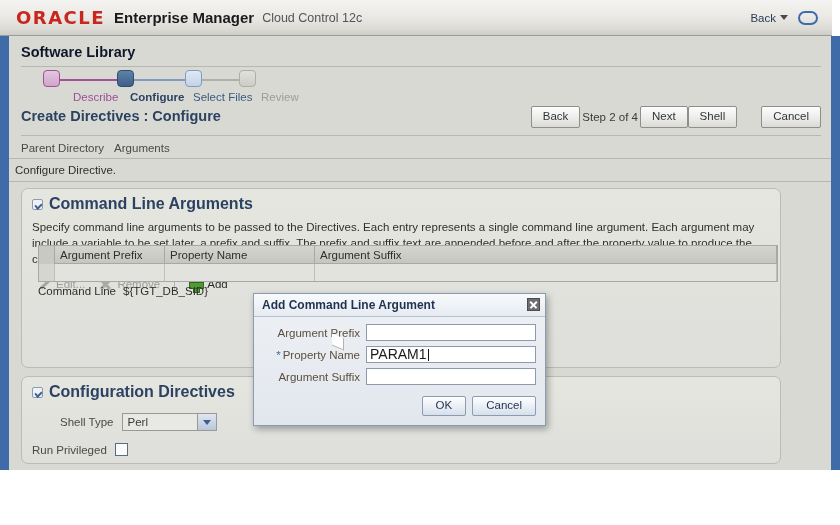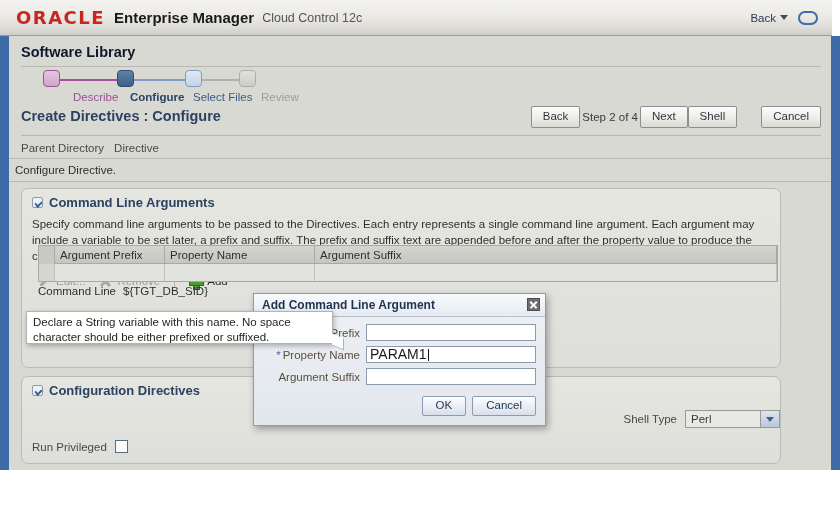--- a/index.html
+++ b/index.html
@@ -119,21 +119,21 @@
 
   
   .panel {
     position: absolute;
     background: linear-gradient(to bottom, #e6e6e1 0%, #dededa 100%);
     border: 1px solid #bcbcb6; border-radius: 7px;
   }
   .panel-hdr {
     display: flex; align-items: center; gap: 6px;
     padding: 6px 0 0 10px;
-    font-size: 13px; font-weight: bold; color: #2b4261;
+    font-size: 16px; font-weight: bold; color: #2b4261;
   }
   .disclose {
     width: 11px; height: 11px; border: 1px solid #8c9bb0; border-radius: 2px;
     background: #eef1f5; position: relative;
   }
   .disclose::after {
     content: ""; position: absolute; left: 2px; top: 3px;
     width: 5px; height: 3px; border-left: 2px solid #41628e; border-bottom: 2px solid #41628e;
     transform: rotate(-45deg) skewX(-5deg);
   }
@@ -308,21 +308,21 @@
         <span class="steptext">Step 2 of 4</span>
         <button class="btn">Next</button>
         <button class="btn">Shell</button>
         <button class="btn" style="margin-left:24px;">Cancel</button>
       </div>
     </div>
     <div class="subhead-rule"></div>
 
     <div class="crumbs">
       <span>Parent Directory</span>
-      <span>Directive</span>
+      <span>Arguments</span>
     </div>
     <div class="crumbs-rule"></div>
 
     <div class="instr">Configure Directive.</div>
     <div class="instr-rule"></div>
 
     <div class="panel" style="left:12px;top:152px;width:760px;height:180px;">
       <div class="panel-hdr">
         <span class="disclose"></span>
         <span>Command Line Arguments</span>
@@ -365,21 +365,21 @@
         <span>${TGT_DB_SID}</span>
       </div>
     </div>
 
     <div class="panel" style="left:12px;top:340px;width:760px;height:88px;">
       <div class="panel-hdr">
         <span class="disclose"></span>
         <span>Configuration Directives</span>
       </div>
 
-      <div class="form-row" style="padding:12px 0 0 38px;justify-content:flex-end;">
+      <div class="form-row" style="padding:12px 0 0 38px;">
         <span>Shell Type</span>
         <span class="select-box">
           <span>Perl</span>
           <span class="select-arrow"></span>
         </span>
       </div>
 
       <div class="form-row" style="padding:12px 0 0 10px;">
         <span>Run Privileged</span>
         <span class="chk"></span>
@@ -408,16 +408,15 @@
         <span class="dlg-input"></span>
       </div>
     </div>
 
     <div class="dlg-footer">
       <button class="dlg-btn">OK</button>
       <button class="dlg-btn">Cancel</button>
     </div>
   </div>
 
-  <div class="tooltip">Declare a String variable with this name. No space character should be either prefixed or suffixed.</div>
   <div class="tooltip-tail"></div>
 
 </div>
 
 </body></html>

